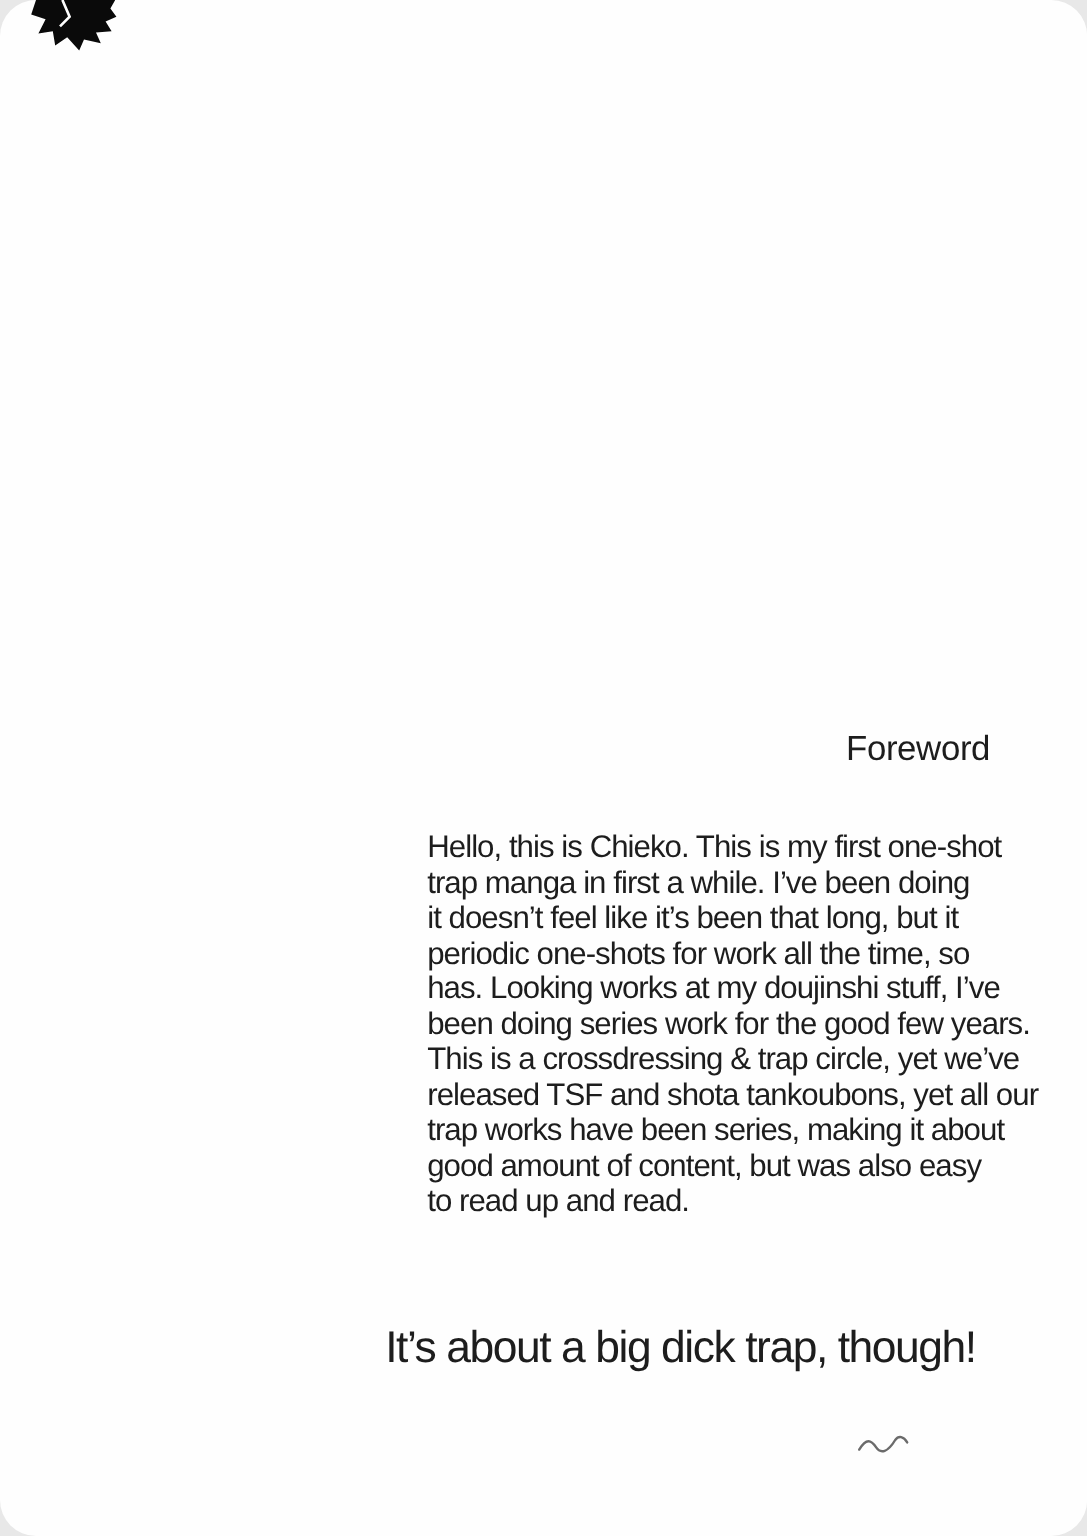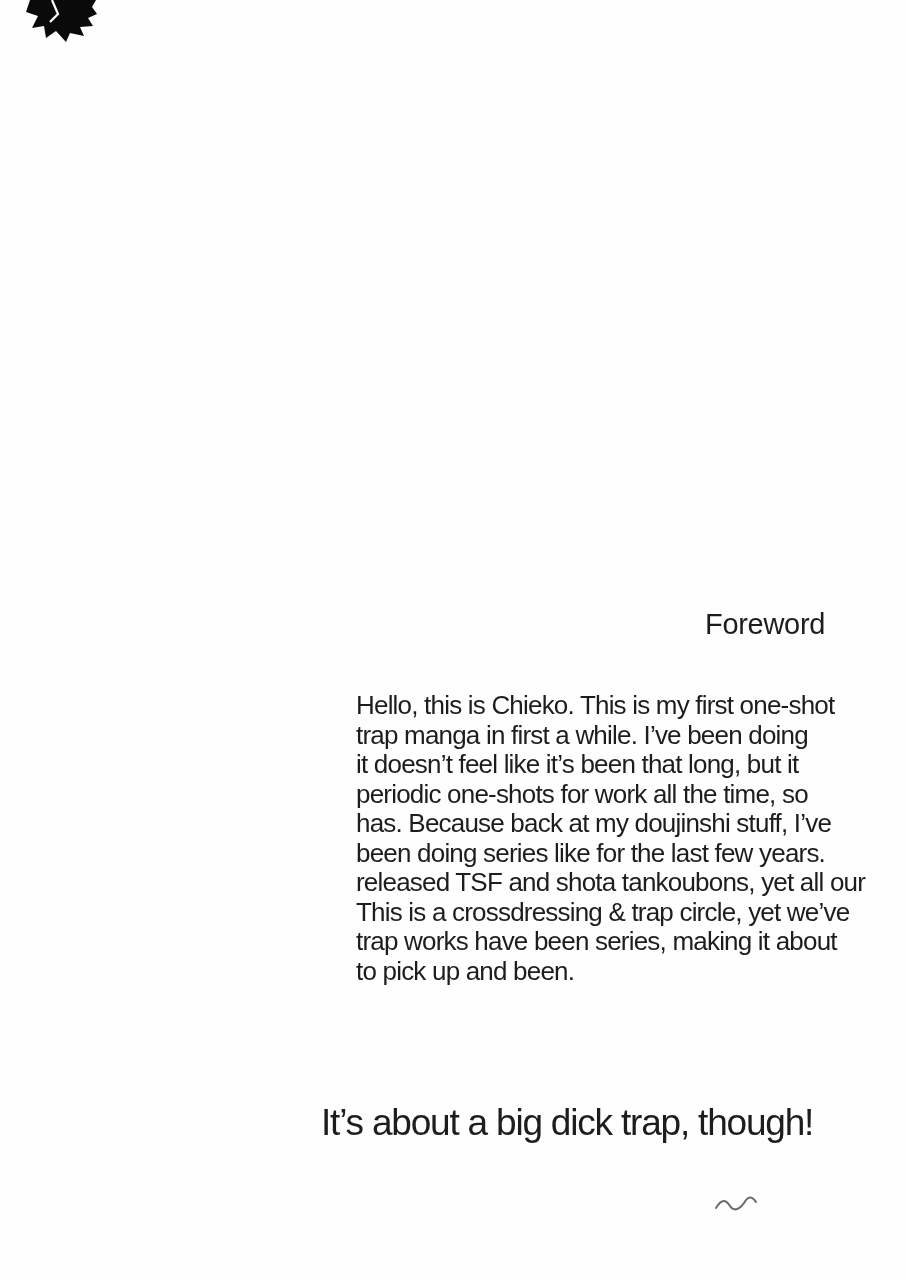--- a/index.html
+++ b/index.html
@@ -8,20 +8,21 @@
     background: #e8e8e8;
   }
   .page {
     position: relative;
     width: 906px;
     height: 1280px;
     background: #fefefe;
     overflow: hidden;
     font-family: "Liberation Sans", "DejaVu Sans", sans-serif;
     color: #1d1d1d;
+    border-radius: 30px;
   }
   .heading {
     position: absolute;
     left: 705px;
     top: 607px;
     font-size: 29px;
     line-height: 34px;
     letter-spacing: -0.3px;
     white-space: nowrap;
     font-weight: 400;
@@ -74,26 +75,27 @@
     <path d="M30,0 L36,14 L28,22" stroke="#fefefe" stroke-width="2.2" fill="none"></path>
   </svg>
 
   <div class="heading">Foreword</div>
 
   <div class="paragraph">
     <div class="line">Hello, this is Chieko. This is my first one-shot</div>
     <div class="line">trap manga in first a while. I’ve been doing</div>
     <div class="line">it doesn’t feel like it’s been that long, but it</div>
     <div class="line">periodic one-shots for work all the time, so</div>
-    <div class="line">has. Because back at my doujinshi stuff, I’ve</div>
-    <div class="line">been doing series like for the last few years.</div>
+    <div class="line">has. Looking works at my doujinshi stuff, I’ve</div>
+    <div class="line">been doing series work for the good few years.</div>
+    <div class="line">This is a crossdressing &amp; trap circle, yet we’ve</div>
     <div class="line">released TSF and shota tankoubons, yet all our</div>
-    <div class="line">This is a crossdressing &amp; trap circle, yet we’ve</div>
     <div class="line">trap works have been series, making it about</div>
-    <div class="line">to pick up and been.</div>
+    <div class="line">good amount of content, but was also easy</div>
+    <div class="line">to read up and read.</div>
   </div>
 
   <div class="closing">It’s about a big dick trap, though!</div>
 
   <svg class="squiggle" viewBox="0 0 44 26" xmlns="http://www.w3.org/2000/svg" aria-hidden="true">
     <path d="M2,16 C8,6 12,8 16,14 C20,20 26,18 32,8 C35,4 39,5 42,10" stroke="#6b6b6b" stroke-width="2" fill="none" stroke-linecap="round"></path>
   </svg>
 
 </div>
 

